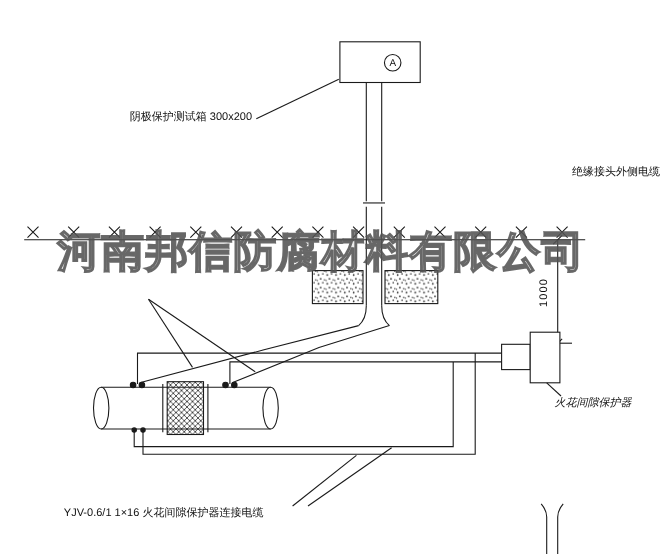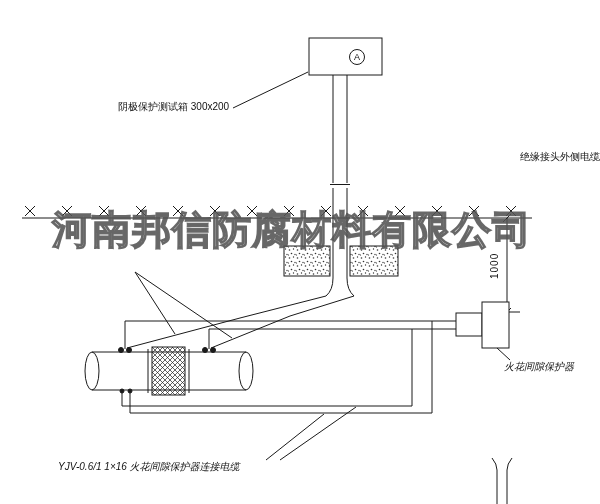--- a/index.html
+++ b/index.html
@@ -174,17 +174,17 @@
 
   <div class="lbl" style="left:118px;top:101px;">阴极保护测试箱 300x200</div>
 
   <div class="lbl" style="left:520px;top:103px;margin-top:48px;">绝缘接头外侧电缆</div>
 
 
   <div class="lbl dim-lbl" style="left:489px;top:279px;">1000</div>
 
   <div class="lbl" style="left:504px;top:361px;font-style:italic;">火花间隙保护器</div>
 
-  <div class="lbl" style="left:58px;top:461px;font-style:italic;">YJV-0.6/1 1×16  火花间隙保护器连接电缆</div>
+  <div class="lbl" style="left:58px;top:461px;">YJV-0.6/1 1×16  火花间隙保护器连接电缆</div>
 
   <div class="lbl meter-lbl" style="left:352px;top:52px;">A</div>
 
 </div>
 
 </body></html>

